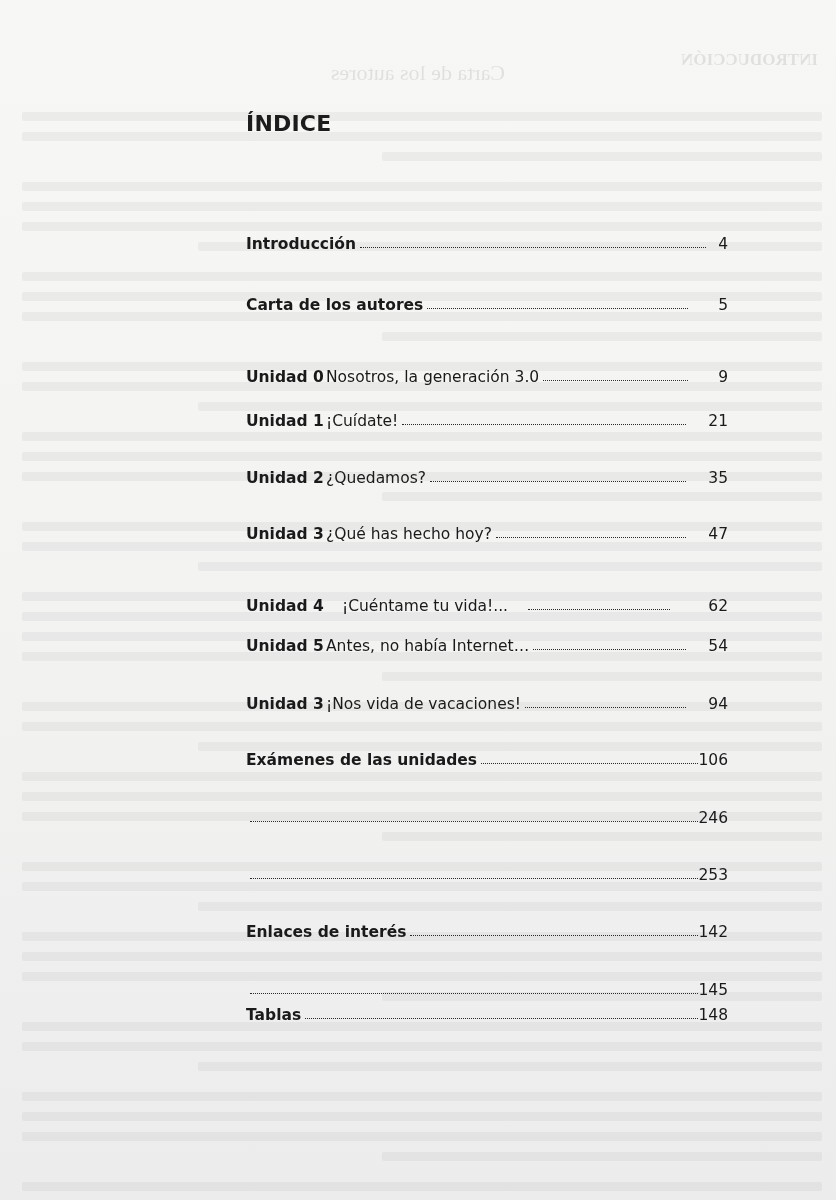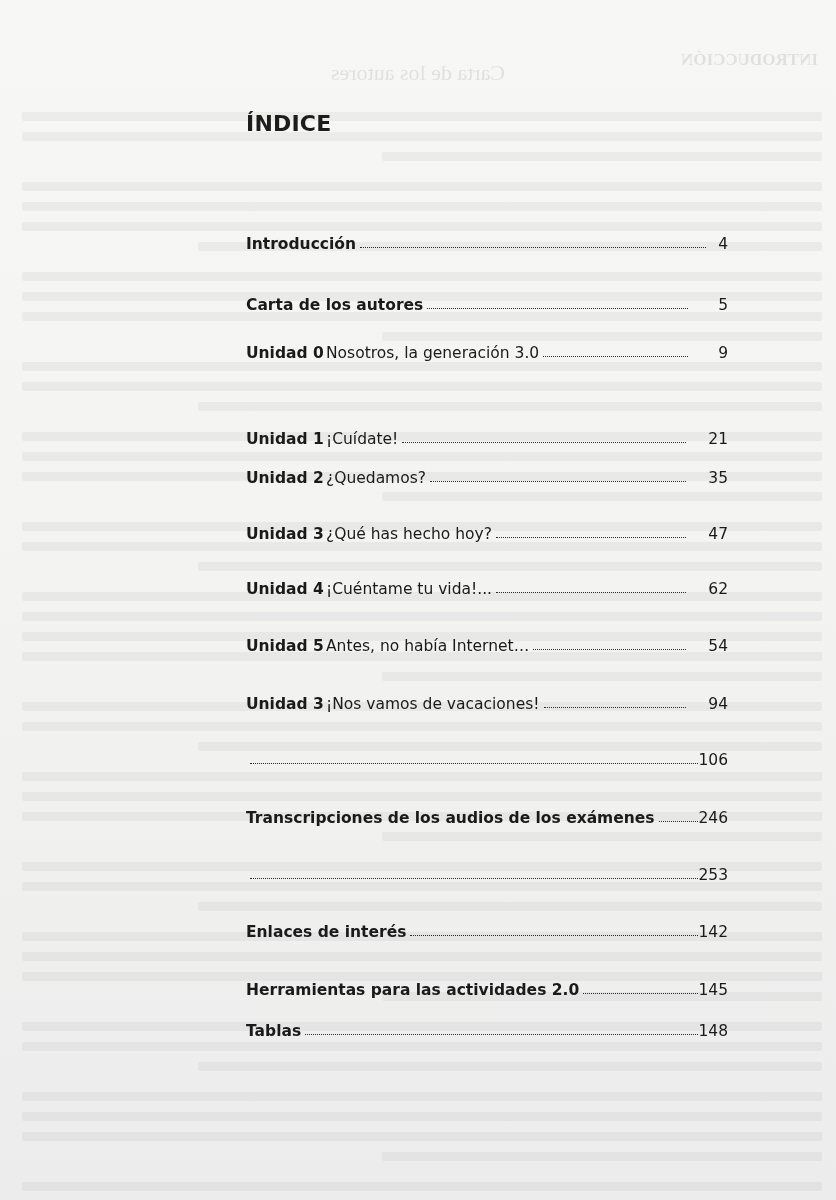--- a/index.html
+++ b/index.html
@@ -126,97 +126,96 @@
       <span class="leader"></span>
       <span class="page-num">4</span>
     </div>
 
     <div class="entry pad" style="top:61px;">
       <span class="label">Carta de los autores</span>
       <span class="leader"></span>
       <span class="page-num">5</span>
     </div>
 
-    <div class="entry pad" style="top:109px;">
+    <div class="entry pad" style="top:133px;">
       <span class="unit">Unidad 0</span>
       <span class="sub">Nosotros, la generación 3.0</span>
       <span class="leader"></span>
       <span class="page-num">9</span>
     </div>
 
-    <div class="entry pad" style="top:195px;">
+    <div class="entry pad" style="top:177px;">
       <span class="unit">Unidad 1</span>
       <span class="sub">¡Cuídate!</span>
       <span class="leader"></span>
       <span class="page-num">21</span>
     </div>
 
     <div class="entry pad" style="top:234px;">
       <span class="unit">Unidad 2</span>
       <span class="sub">¿Quedamos?</span>
       <span class="leader"></span>
       <span class="page-num">35</span>
     </div>
 
     <div class="entry pad" style="top:290px;">
       <span class="unit">Unidad 3</span>
       <span class="sub">¿Qué has hecho hoy?</span>
       <span class="leader"></span>
       <span class="page-num">47</span>
     </div>
 
-    <div class="entry pad" style="top:345px;">
+    <div class="entry pad" style="top:362px;gap:16px;">
       <span class="unit">Unidad 4</span>
       <span class="sub">¡Cuéntame tu vida!...</span>
       <span class="leader"></span>
       <span class="page-num">62</span>
     </div>
 
     <div class="entry pad" style="top:402px;">
       <span class="unit">Unidad 5</span>
       <span class="sub">Antes, no había Internet…</span>
       <span class="leader"></span>
       <span class="page-num">54</span>
     </div>
 
     <div class="entry pad" style="top:460px;">
       <span class="unit">Unidad 3</span>
-      <span class="sub">¡Nos vamos de vacaciones!</span>
+      <span class="sub">¡Nos vida de vacaciones!</span>
       <span class="leader"></span>
       <span class="page-num">94</span>
     </div>
 
     <div class="entry tight" style="top:516px;">
+      <span class="label">Exámenes de las unidades</span>
       <span class="leader"></span>
       <span class="page-num">106</span>
     </div>
 
     <div class="entry tight" style="top:574px;">
-      <span class="label">Transcripciones de los audios de los exámenes</span>
       <span class="leader"></span>
       <span class="page-num">246</span>
     </div>
 
     <div class="entry tight" style="top:631px;">
       <span class="leader"></span>
       <span class="page-num">253</span>
     </div>
 
     <div class="entry tight" style="top:688px;">
       <span class="label">Enlaces de interés</span>
       <span class="leader"></span>
       <span class="page-num">142</span>
     </div>
 
     <div class="entry tight" style="top:746px;">
-      <span class="label">Herramientas para las actividades 2.0</span>
       <span class="leader"></span>
       <span class="page-num">145</span>
     </div>
 
-    <div class="entry tight" style="top:787px;justify-content:flex-end;">
+    <div class="entry tight" style="top:771px;justify-content:flex-end;">
       <span class="label">Tablas</span>
       <span class="leader"></span>
       <span class="page-num">148</span>
     </div>
 
   </div>
 </div>
 
 </body></html>

